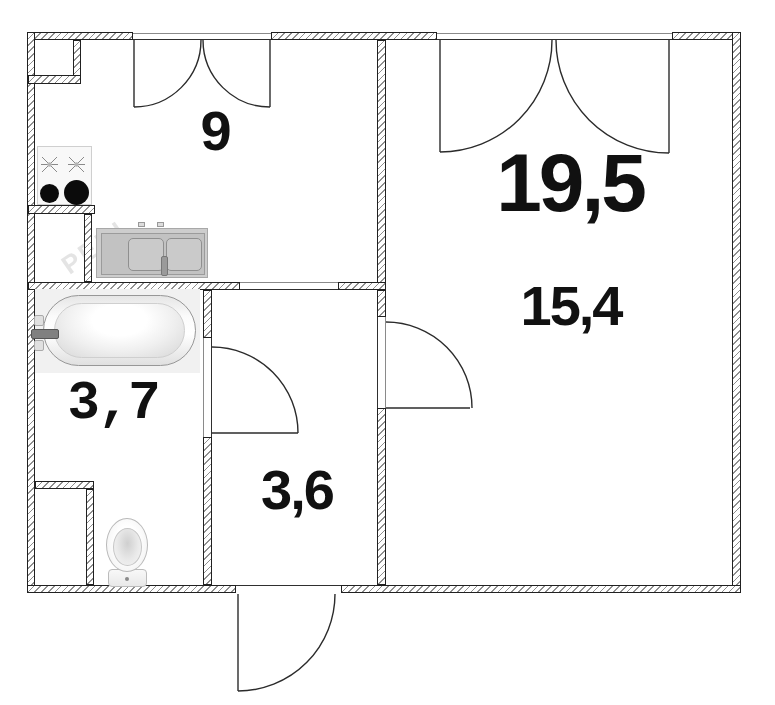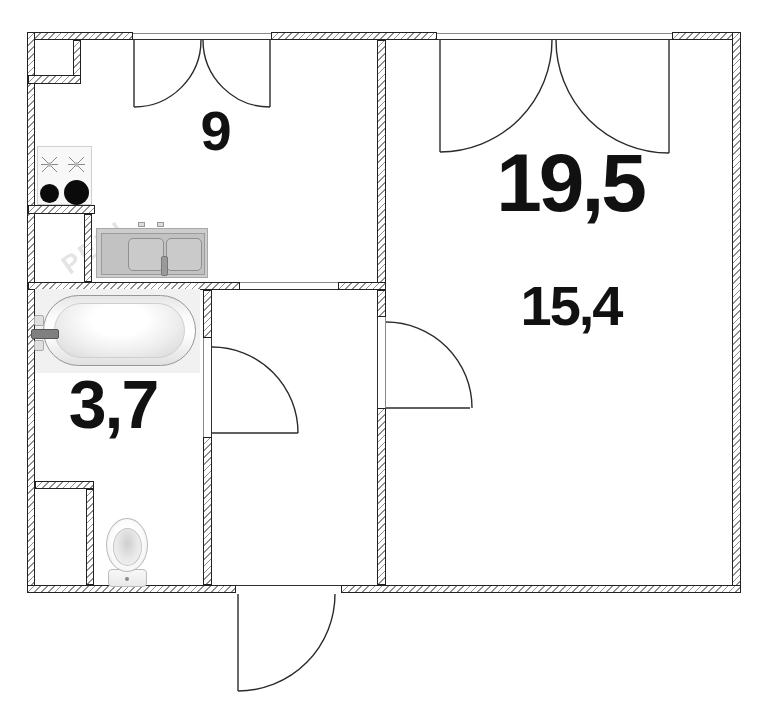--- a/index.html
+++ b/index.html
@@ -173,15 +173,16 @@
 
   <div class="fixture toilet-tank"></div>
   <div class="fixture toilet-bowl">
     <div class="toilet-bowl-inner"></div>
   </div>
   <div class="fixture toilet-dot"></div>
 
   <div class="room-label" style="left:215px;top:131px;font-size:56px;">9</div>
   <div class="room-label" style="left:570px;top:183px;font-size:82px;letter-spacing:-3px;">19,5</div>
   <div class="room-label" style="left:571px;top:306px;font-size:56px;text-align:right;">15,4</div>
-  <div class="room-label" style="left:113px;top:404px;font-size:68px;">3,7</div>
+  <div class="room-label" style="left:113px;top:404px;font-size:54px;font-family:Liberation Mono, monospace;">3,7</div>
+  <div class="room-label" style="left:297px;top:490px;font-size:56px;">3,6</div>
 
 </div>
 
 </body></html>

